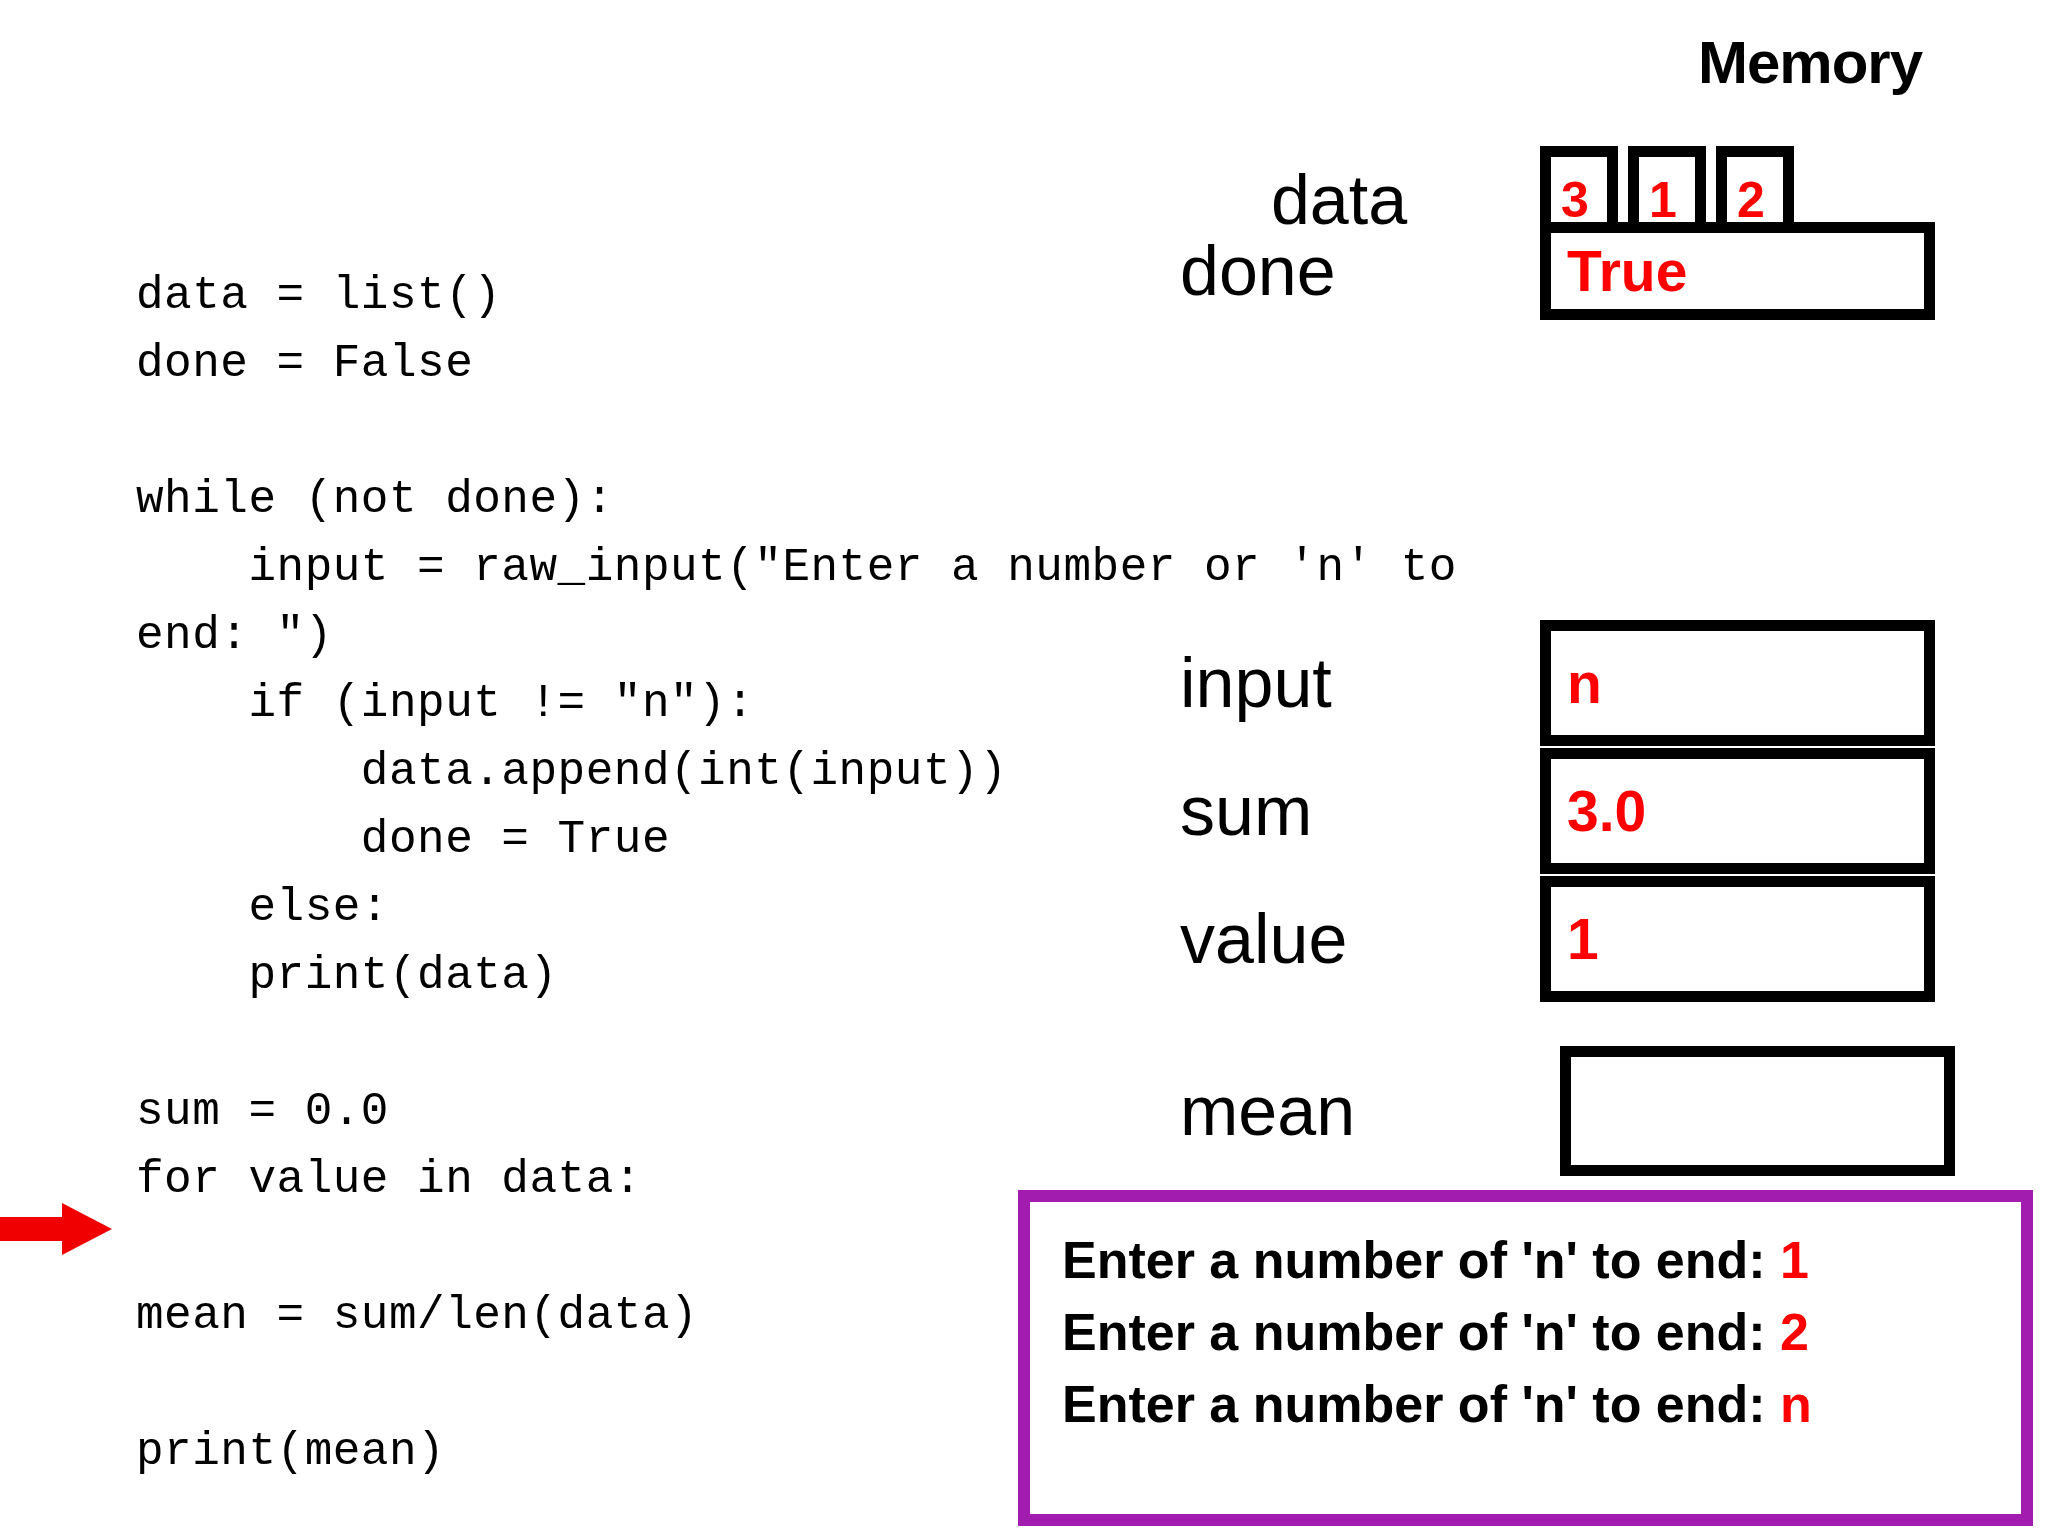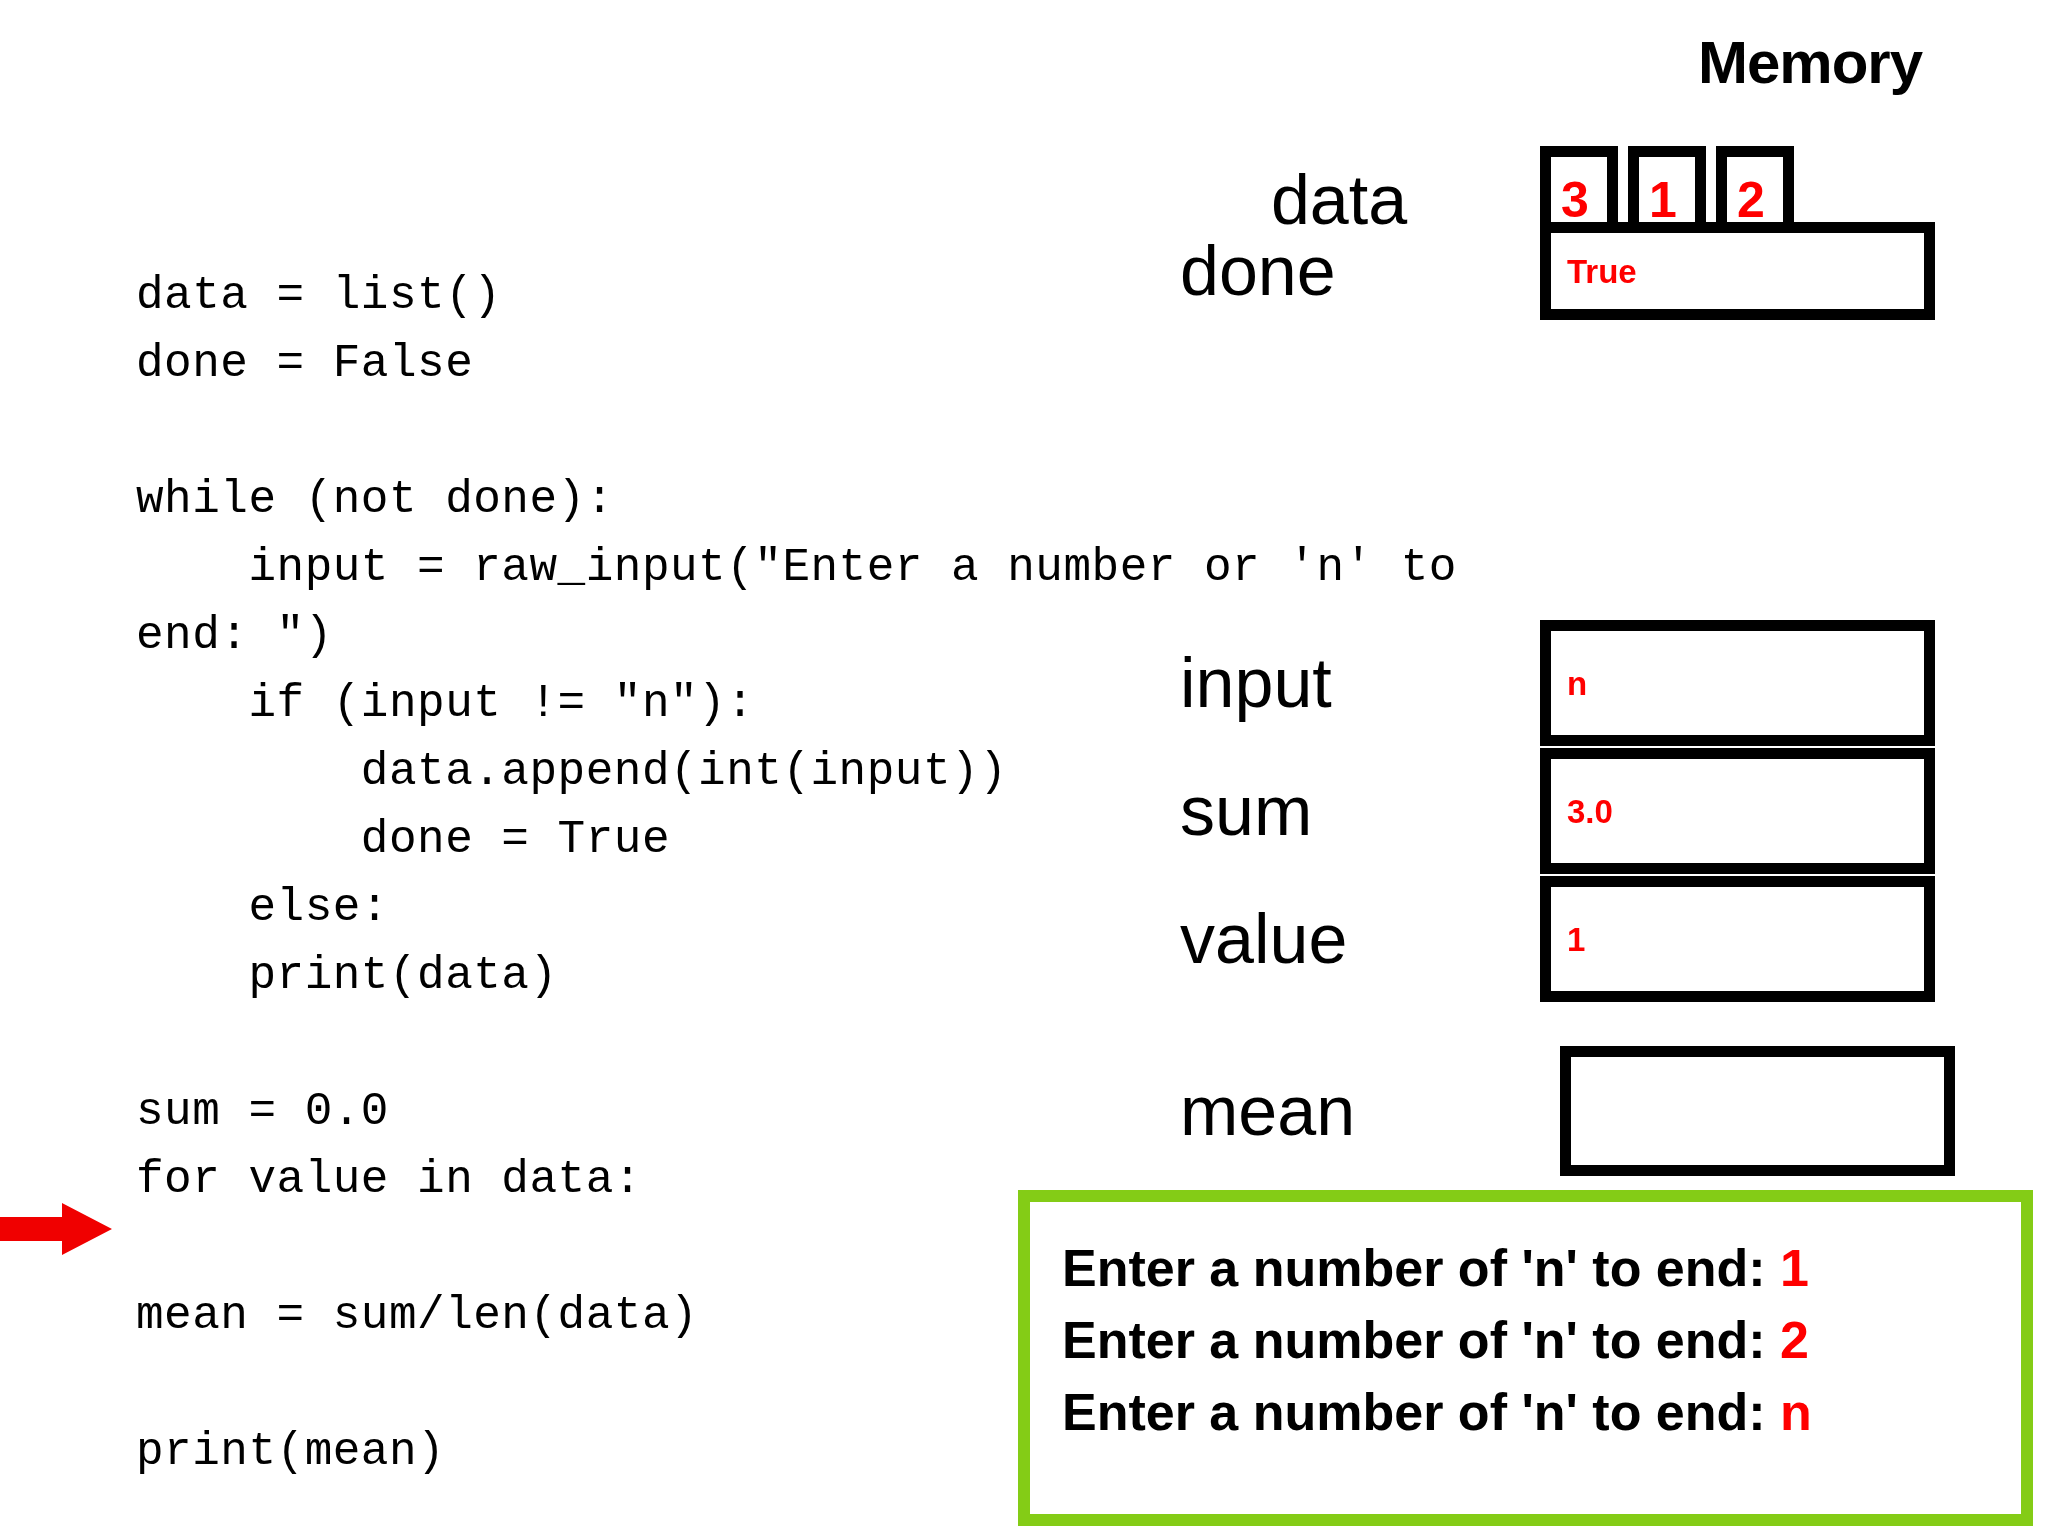--- a/index.html
+++ b/index.html
@@ -123,21 +123,21 @@
     width: 395px;
     height: 126px;
     border: 11px solid #000000;
     box-sizing: border-box;
     background: #ffffff;
     display: flex;
     align-items: center;
     padding-left: 16px;
   }
   .var-box span {
-    font-size: 33px;
+    font-size: 57px;
     font-weight: bold;
     color: #ff0000;
     line-height: 1;
   }
 
   #row-done  { left: 1180px; top: 222px; }
   #row-input { left: 1180px; top: 620px; }
   #row-sum   { left: 1180px; top: 748px; }
   #row-value { left: 1180px; top: 876px; }
   #row-mean  { left: 1180px; top: 1046px; gap: 20px; }
@@ -168,24 +168,24 @@
     transform-origin: center center;
     line-height: 1;
     letter-spacing: -1px;
   }
   #output-box {
     position: absolute;
     left: 78px;
     top: 0px;
     width: 1015px;
     height: 336px;
-    border: 12px solid #84cc16;
-    box-sizing: border-box;
-    background: #ffffff;
-    padding: 30px 0 0 32px;
+    border: 12px solid #a21caf;
+    box-sizing: border-box;
+    background: #ffffff;
+    padding: 22px 0 0 32px;
   }
   .output-line {
     font-size: 52px;
     font-weight: bold;
     color: #000000;
     line-height: 72px;
     white-space: pre;
   }
   .output-line .val {
     color: #ff0000;

